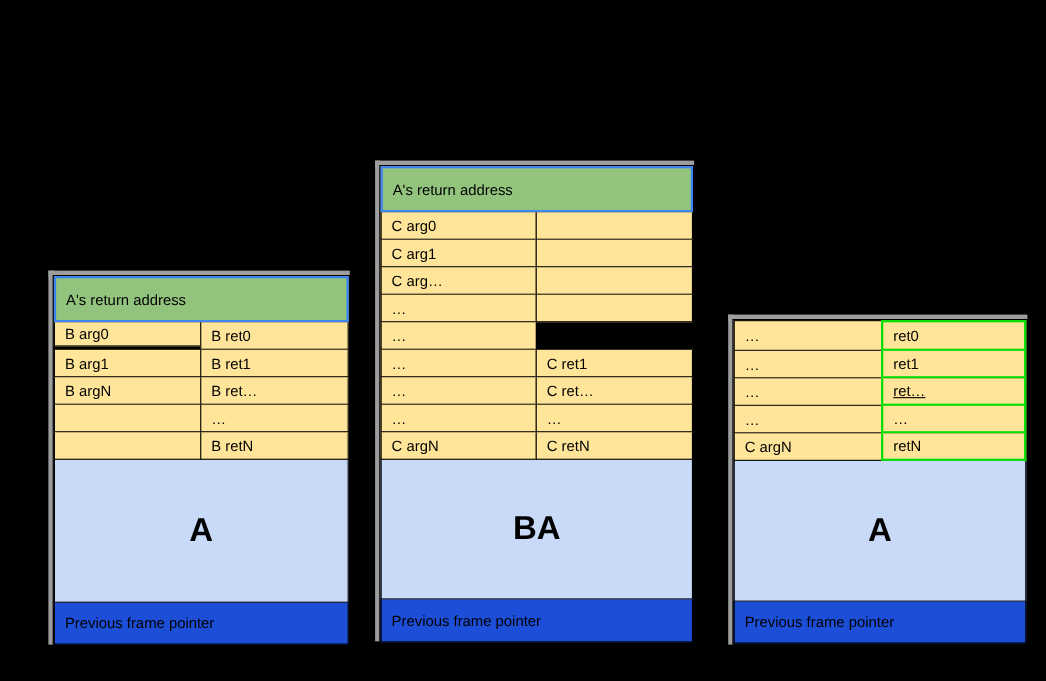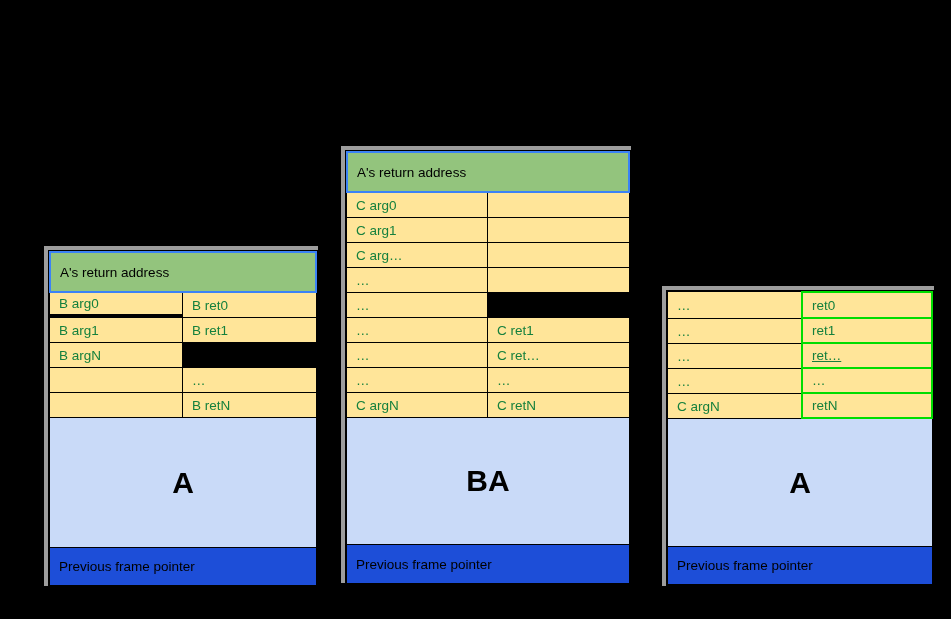--- a/index.html
+++ b/index.html
@@ -56,21 +56,21 @@
   .row {
     display: flex;
     width: 100%;
     box-sizing: border-box;
   }
   .cell {
     box-sizing: border-box;
     background: #ffe599;
     border: 1px solid #000000;
     border-top: none;
-    color: #15803d;
+    color: #000000;
     font-size: 13.5px;
     display: flex;
     align-items: center;
     padding-left: 9px;
     overflow: hidden;
     white-space: nowrap;
   }
   .cell.left  { border-right: none; }
   .cell.green-hl {
     border: 2px solid #00dd00;
@@ -120,20 +120,21 @@
         <div class="row">
           <div class="cell left" style="width:133px;height:22px;">B arg0</div>
           <div class="cell right" style="width:135px;height:25px;">B ret0</div>
         </div>
         <div class="row">
           <div class="cell left" style="width:133px;height:25px;">B arg1</div>
           <div class="cell right" style="width:135px;height:25px;">B ret1</div>
         </div>
         <div class="row">
           <div class="cell left" style="width:133px;height:25px;">B argN</div>
+          <div class="cell right" style="width:135px;height:25px;">B ret…</div>
         </div>
         <div class="row">
           <div class="cell left" style="width:133px;height:25px;"></div>
           <div class="cell right" style="width:135px;height:25px;">…</div>
         </div>
         <div class="row">
           <div class="cell left" style="width:133px;height:25px;"></div>
           <div class="cell right" style="width:135px;height:25px;">B retN</div>
         </div>
       </div>

